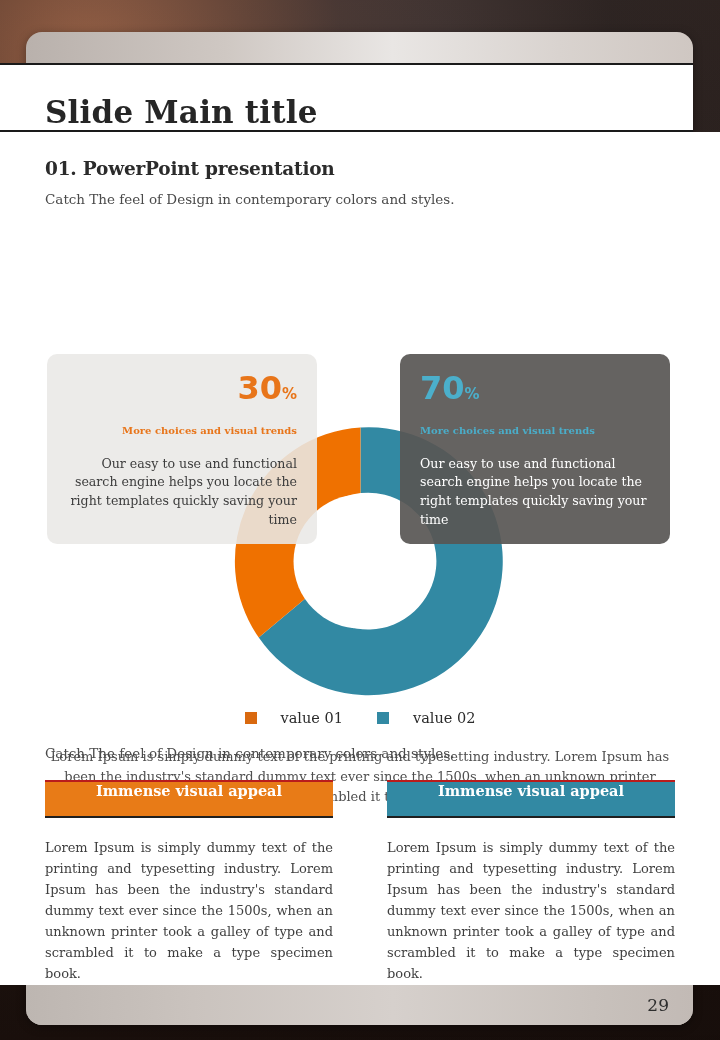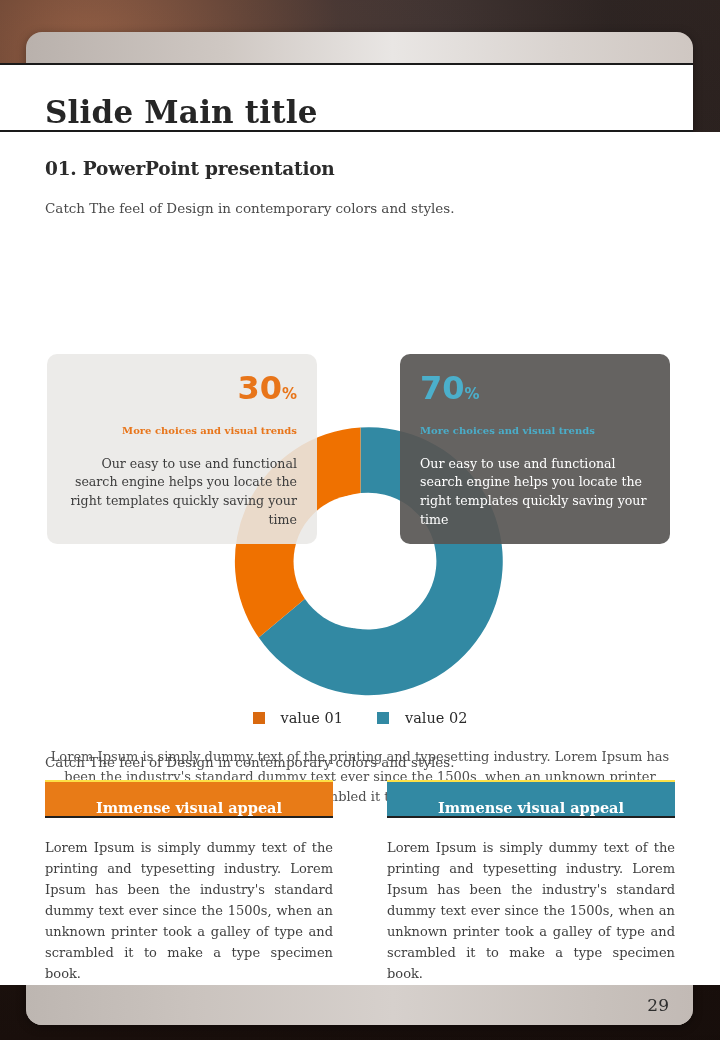--- a/index.html
+++ b/index.html
@@ -83,21 +83,21 @@
     font-family: "DejaVu Serif", serif;
     font-weight: bold;
     font-size: 18.5px;
     color: #2b2b2b;
     letter-spacing: -0.2px;
   }
   .section-sub {
     font-family: "DejaVu Serif", serif;
     font-size: 13.5px;
     color: #4a4a4a;
-    margin-top: 16px;
+    margin-top: 7px;
   }
 
   .sec1-head { position: absolute; left: 45px; top: 26px; }
   .sec1-sub  { position: absolute; left: 45px; top: 52px; }
 
   
   .chart-zone {
     position: absolute; left: 0; top: 80px; width: 657px; height: 530px;
   }
   .donut-wrap {
@@ -155,21 +155,21 @@
     margin-top: 17px;
   }
   .body-dark  { color: #3d3d3d; }
   .body-light { color: #ffffff; }
 
   
   .legend {
     position: absolute; left: 0; top: 498px; width: 720px;
     display: flex; justify-content: center; gap: 34px; align-items: center;
   }
-  .legend-item { display: flex; align-items: center; gap: 16px; }
+  .legend-item { display: flex; align-items: center; gap: 24px; }
   .legend-swatch { width: 12px; height: 12px; display: inline-block; }
   .legend-label {
     font-family: "DejaVu Serif", serif;
     font-size: 14.5px; color: #2b2b2b;
   }
 
   
   .chart-caption {
     position: absolute; left: 50px; top: 535px; width: 620px;
     text-align: center;
@@ -180,23 +180,23 @@
   
   .sec2-head { position: absolute; left: 45px; top: 580px; }
   .sec2-sub  { position: absolute; left: 45px; top: 606px; }
 
   .banner-row {
     position: absolute; left: 45px; top: 648px; width: 630px;
     display: flex; justify-content: space-between;
   }
   .banner {
     width: 288px; height: 38px;
-    border-top: 2px solid #fde047;
+    border-top: 2px solid #b91c1c;
     border-bottom: 2px solid #1f1f1f;
-    display: flex; align-items: flex-end; justify-content: center;
+    display: flex; align-items: flex-start; justify-content: center;
   }
   .banner-orange { background: #e87b17; }
   .banner-teal   { background: #3289a3; }
   .banner-label {
     font-family: "DejaVu Serif", serif;
     font-weight: bold;
     font-size: 14.5px;
     color: #ffffff;
   }
 

